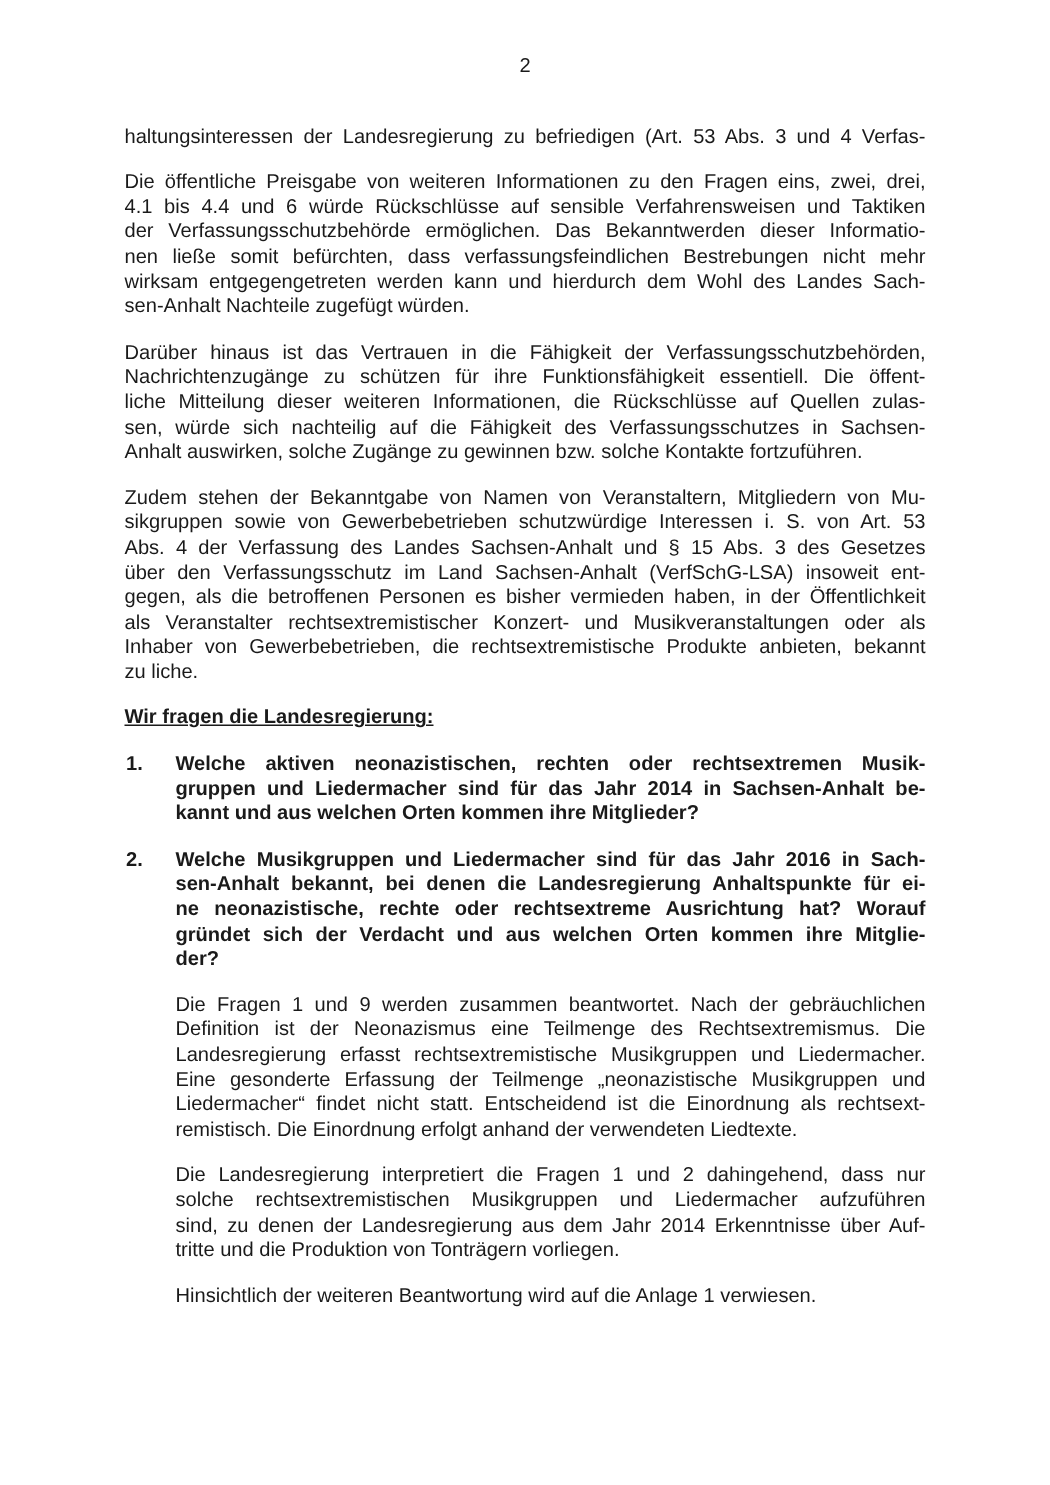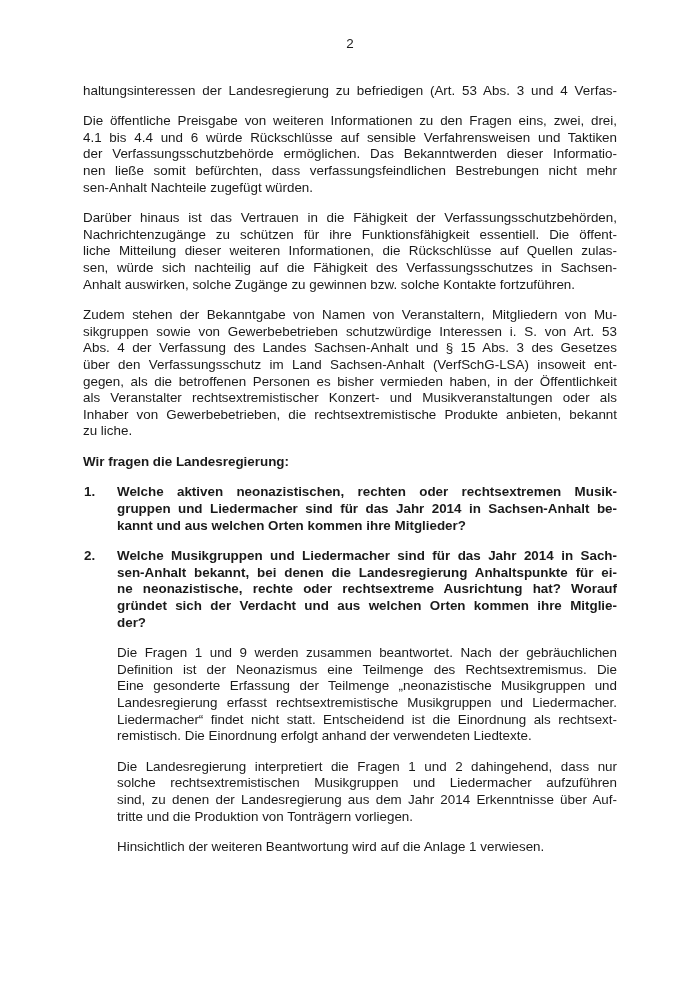--- a/index.html
+++ b/index.html
@@ -27,21 +27,21 @@
     margin-bottom: 30px;
   }
   .para { margin: 0 0 14px 0; }
   .tline {
     text-align: justify;
     text-align-last: justify;
     white-space: normal;
   }
   .tline.lastline { text-align-last: left; }
   .heading { font-weight: bold; }
-  .heading .tline { text-align-last: left; }
+  .heading .tline { text-align-last: left; text-decoration: underline; }
   .question {
     position: relative;
     padding-left: 34px;
     font-weight: bold;
   }
   .qnum {
     position: absolute;
     left: 1px; top: 0;
   }
   .answer { margin-left: 34px; }
@@ -54,20 +54,21 @@
     <div class="page-number">2</div>
 
   <div class="para body">
         <div class="tline">haltungsinteressen der Landesregierung zu befriedigen (Art. 53 Abs. 3 und 4 Verfas-</div>
       </div>
       <div class="para body">
         <div class="tline">Die öffentliche Preisgabe von weiteren Informationen zu den Fragen eins, zwei, drei,</div>
         <div class="tline">4.1 bis 4.4 und 6 würde Rückschlüsse auf sensible Verfahrensweisen und Taktiken</div>
         <div class="tline">der Verfassungsschutzbehörde ermöglichen. Das Bekanntwerden dieser Informatio-</div>
         <div class="tline">nen ließe somit befürchten, dass verfassungsfeindlichen Bestrebungen nicht mehr</div>
+        <div class="tline">wirksam entgegengetreten werden kann und hierdurch dem Wohl des Landes Sach-</div>
         <div class="tline lastline">sen-Anhalt Nachteile zugefügt würden.</div>
       </div>
       <div class="para body">
         <div class="tline">Darüber hinaus ist das Vertrauen in die Fähigkeit der Verfassungsschutzbehörden,</div>
         <div class="tline">Nachrichtenzugänge zu schützen für ihre Funktionsfähigkeit essentiell. Die öffent-</div>
         <div class="tline">liche Mitteilung dieser weiteren Informationen, die Rückschlüsse auf Quellen zulas-</div>
         <div class="tline">sen, würde sich nachteilig auf die Fähigkeit des Verfassungsschutzes in Sachsen-</div>
         <div class="tline lastline">Anhalt auswirken, solche Zugänge zu gewinnen bzw. solche Kontakte fortzuführen.</div>
       </div>
       <div class="para body">
@@ -84,31 +85,31 @@
         <div class="tline lastline">Wir fragen die Landesregierung:</div>
       </div>
       <div class="para question">
         <div class="qnum">1.</div>
         <div class="tline">Welche aktiven neonazistischen, rechten oder rechtsextremen Musik-</div>
         <div class="tline">gruppen und Liedermacher sind für das Jahr 2014 in Sachsen-Anhalt be-</div>
         <div class="tline lastline">kannt und aus welchen Orten kommen ihre Mitglieder?</div>
       </div>
       <div class="para question">
         <div class="qnum">2.</div>
-        <div class="tline">Welche Musikgruppen und Liedermacher sind für das Jahr 2014 in Sach-</div>
+        <div class="tline">Welche Musikgruppen und Liedermacher sind für das Jahr 2016 in Sach-</div>
         <div class="tline">sen-Anhalt bekannt, bei denen die Landesregierung Anhaltspunkte für ei-</div>
         <div class="tline">ne neonazistische, rechte oder rechtsextreme Ausrichtung hat? Worauf</div>
         <div class="tline">gründet sich der Verdacht und aus welchen Orten kommen ihre Mitglie-</div>
         <div class="tline lastline">der?</div>
       </div>
       <div class="para answer">
         <div class="tline">Die Fragen 1 und 9 werden zusammen beantwortet. Nach der gebräuchlichen</div>
         <div class="tline">Definition ist der Neonazismus eine Teilmenge des Rechtsextremismus. Die</div>
+        <div class="tline">Landesregierung erfasst rechtsextremistische Musikgruppen und Liedermacher.</div>
         <div class="tline">Eine gesonderte Erfassung der Teilmenge „neonazistische Musikgruppen und</div>
-        <div class="tline">Landesregierung erfasst rechtsextremistische Musikgruppen und Liedermacher.</div>
         <div class="tline">Liedermacher“ findet nicht statt. Entscheidend ist die Einordnung als rechtsext-</div>
         <div class="tline lastline">remistisch. Die Einordnung erfolgt anhand der verwendeten Liedtexte.</div>
       </div>
       <div class="para answer">
         <div class="tline">Die Landesregierung interpretiert die Fragen 1 und 2 dahingehend, dass nur</div>
         <div class="tline">solche rechtsextremistischen Musikgruppen und Liedermacher aufzuführen</div>
         <div class="tline">sind, zu denen der Landesregierung aus dem Jahr 2014 Erkenntnisse über Auf-</div>
         <div class="tline lastline">tritte und die Produktion von Tonträgern vorliegen.</div>
       </div>
       <div class="para answer">

